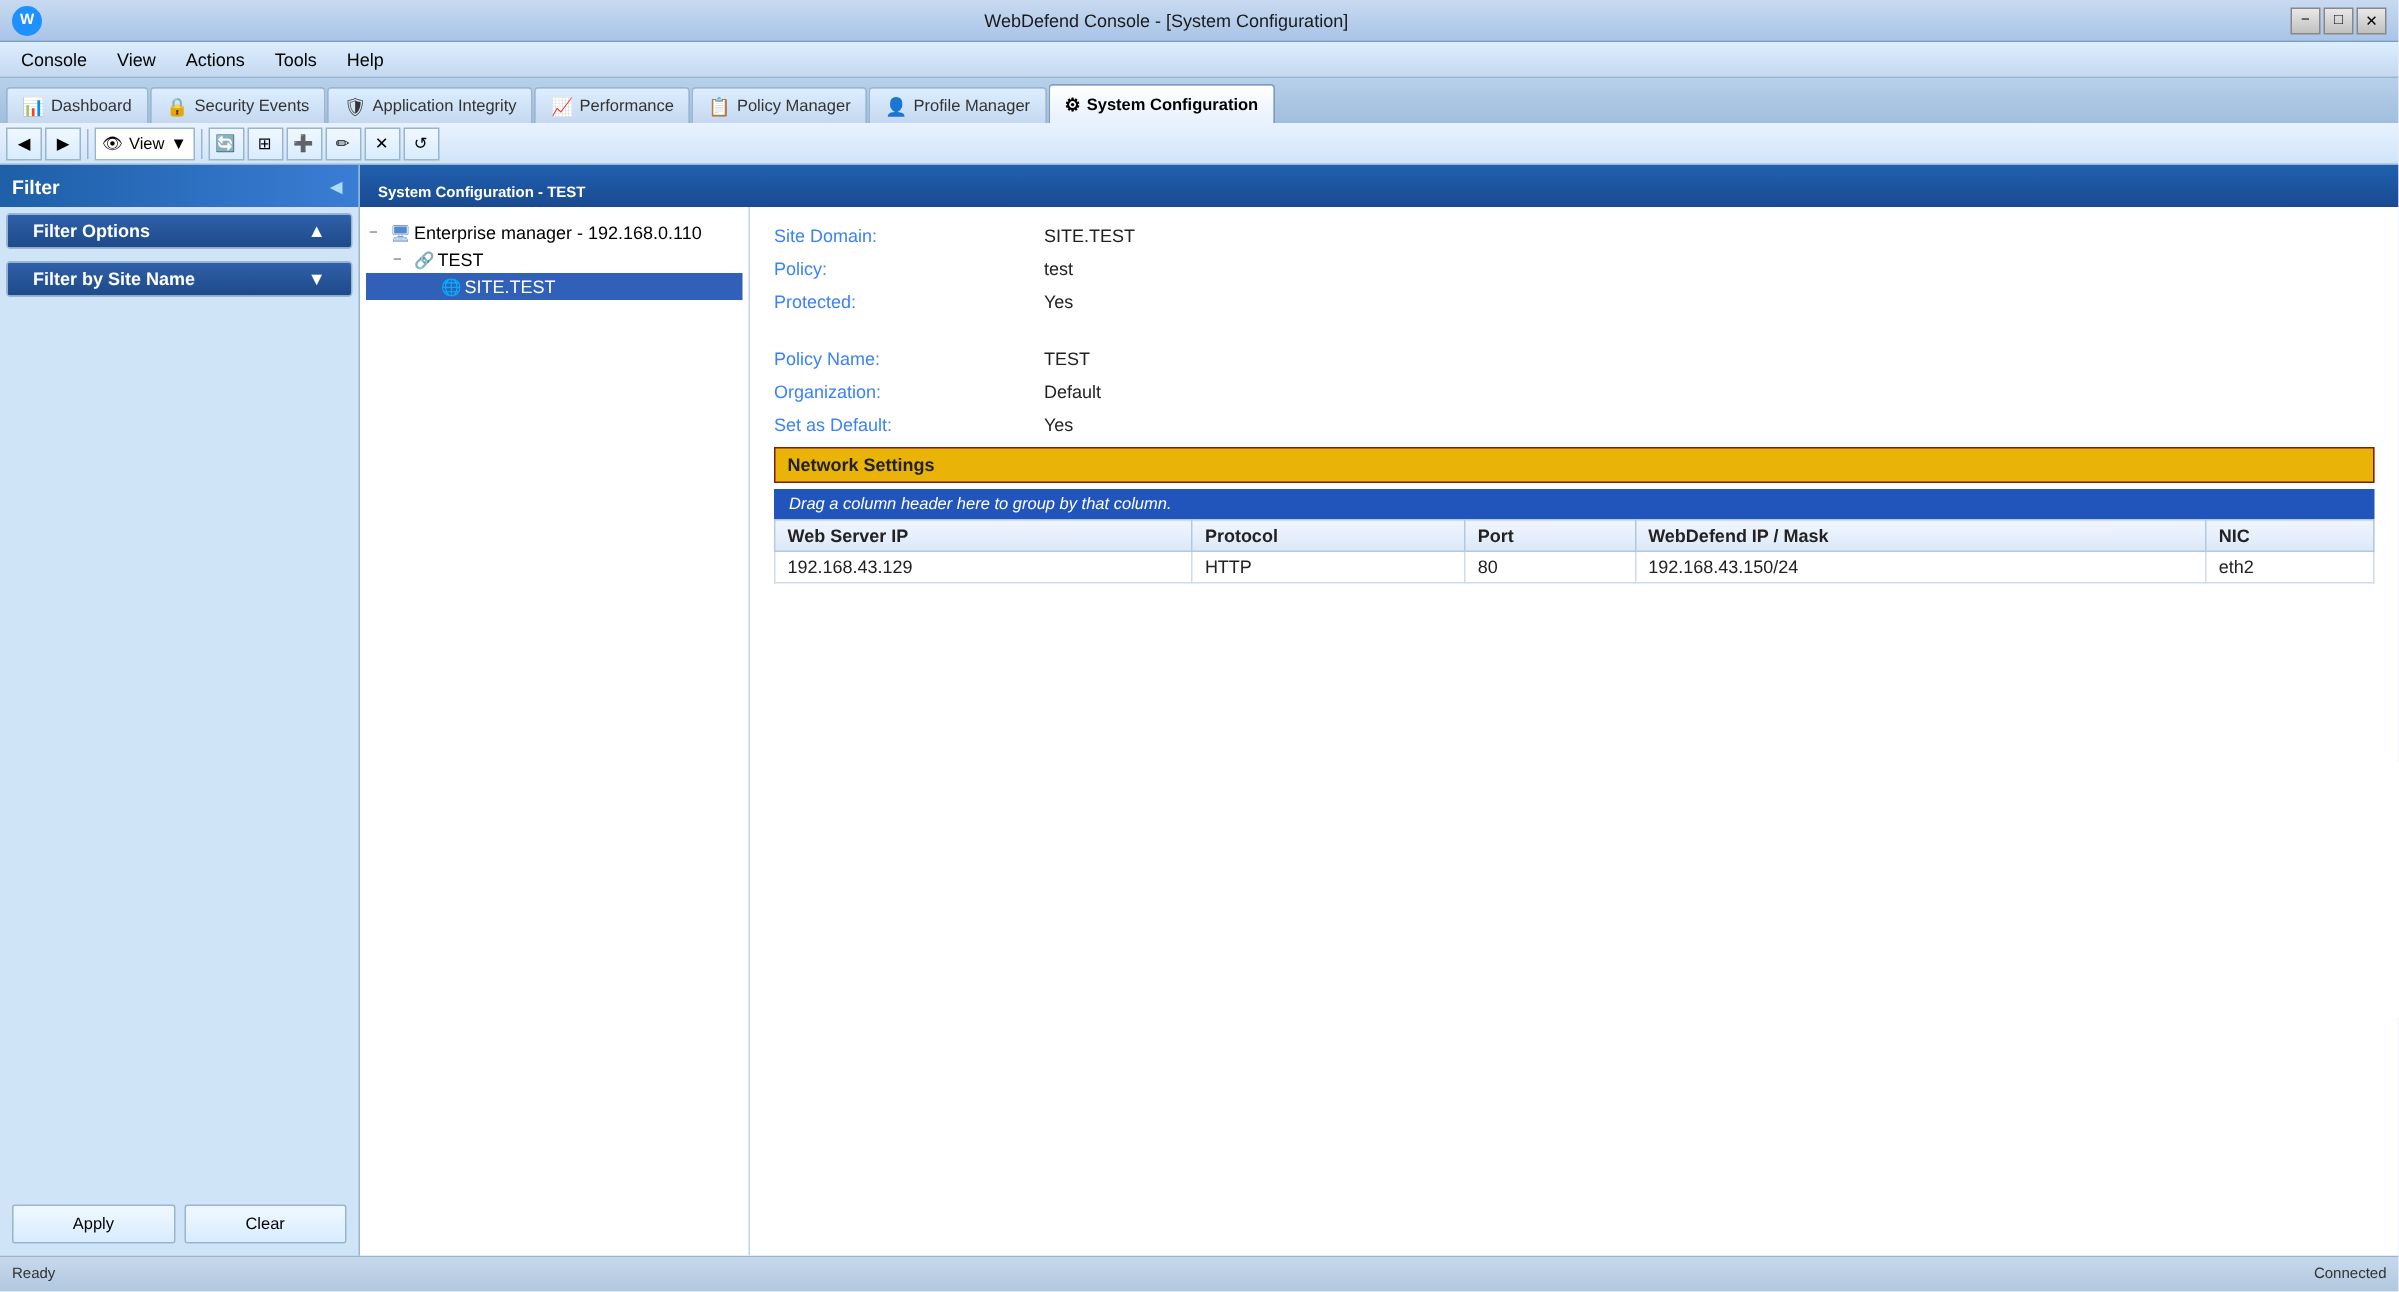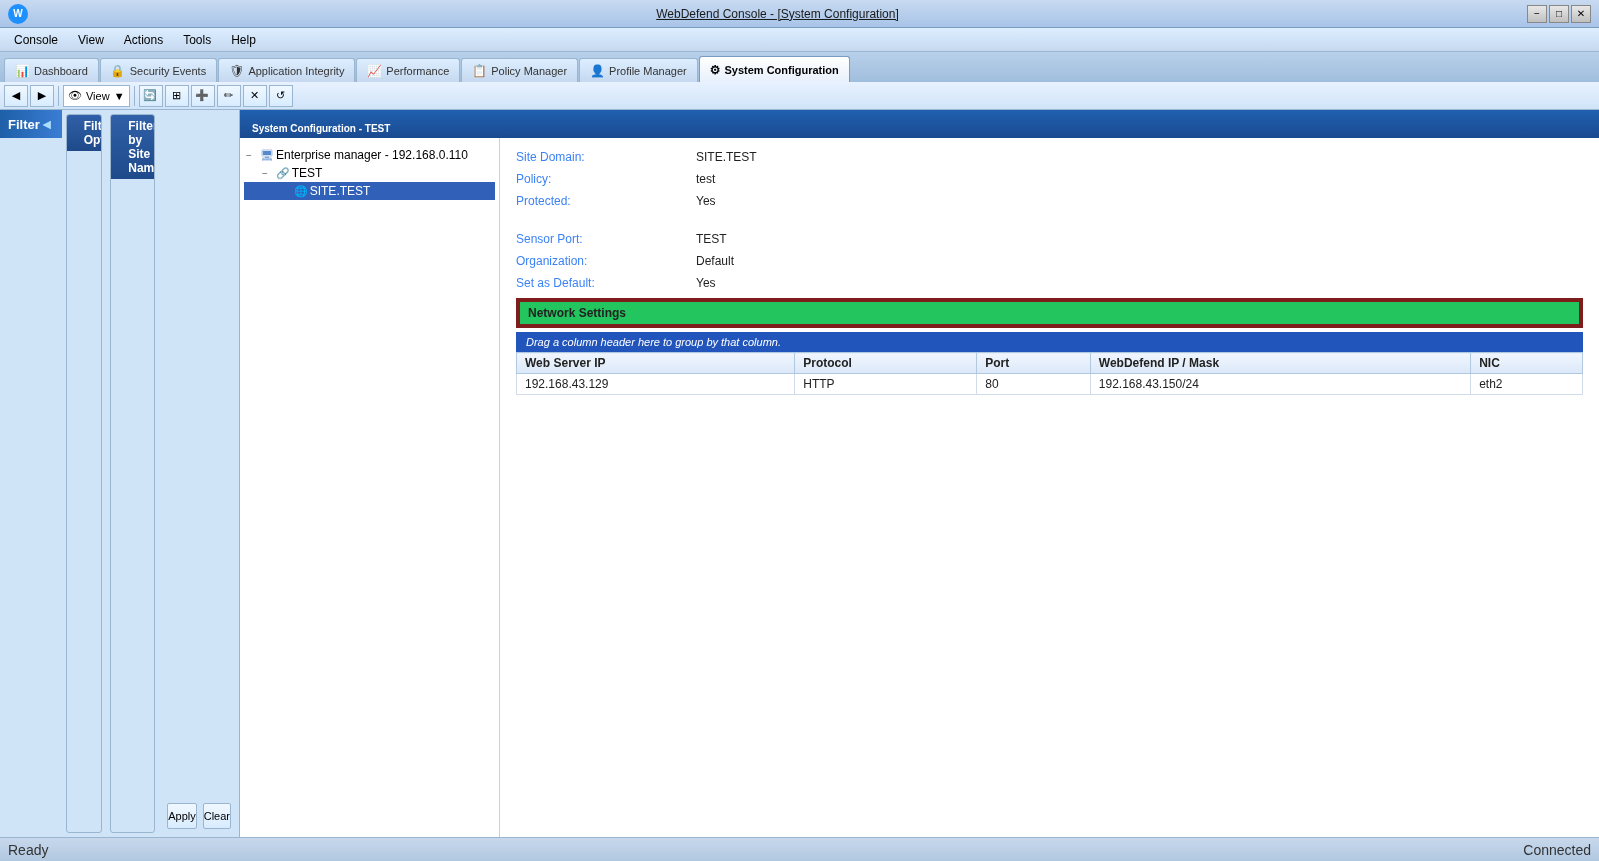--- a/index.html
+++ b/index.html
@@ -8,21 +8,21 @@
     
     .title-bar {
       background: linear-gradient(to bottom, #c8daf0, #a8c4e8);
       height: 28px;
       display: flex;
       align-items: center;
       justify-content: space-between;
       padding: 0 8px;
       border-bottom: 1px solid #7a9cc0;
     }
-    .title-bar-text { font-size: 12px; color: #1a1a1a; flex: 1; text-align: center; text-decoration: underline; }
+    .title-bar-text { font-size: 12px; color: #1a1a1a; flex: 1; text-align: center; }
     .title-bar-controls { display: flex; gap: 2px; }
     .title-bar-btn { width: 20px; height: 18px; background: linear-gradient(to bottom, #e8e8e8, #c0c0c0); border: 1px solid #888; font-size: 10px; cursor: pointer; display: flex; align-items: center; justify-content: center; }
     .app-icon { width: 20px; height: 20px; background: #1e90ff; border-radius: 50%; display: flex; align-items: center; justify-content: center; color: white; font-size: 10px; font-weight: bold; }
 
     
     .menu-bar {
       background: linear-gradient(to bottom, #ddeeff, #c5d8ef);
       height: 24px;
       display: flex;
       align-items: center;
@@ -97,21 +97,21 @@
       display: flex;
       height: calc(861px - 28px - 24px - 30px - 28px - 24px);
     }
 
     
     .sidebar {
       width: 240px;
       background: #d0e4f8;
       border-right: 1px solid #9ab5d0;
       display: flex;
-      flex-direction: row;
+      flex-direction: column;
     }
     .sidebar-header {
       background: linear-gradient(to right, #1e5fa8, #3a7dd4);
       color: white;
       padding: 4px 8px;
       font-weight: bold;
       font-size: 13px;
       display: flex;
       align-items: center;
       justify-content: space-between;
@@ -205,22 +205,22 @@
     
     .network-section {
       margin-top: 8px;
     }
     .network-header {
       font-weight: bold;
       font-size: 12px;
       color: #222;
       margin-bottom: 4px;
       padding: 4px 8px;
-      background: #22c55e;
-      border: 4px solid #7f1d1d;
+      background: #eab308;
+      border: 1px solid #7f1d1d;
     }
     .drag-hint {
       background: #2255bb;
       color: white;
       padding: 4px 10px;
       font-size: 11px;
       font-style: italic;
     }
     .network-table {
       width: 100%;
@@ -244,21 +244,21 @@
 
     
     .status-bar {
       background: linear-gradient(to bottom, #c8d8ec, #b0c8e0);
       height: 24px;
       display: flex;
       align-items: center;
       justify-content: space-between;
       padding: 0 8px;
       border-top: 1px solid #9ab5d0;
-      font-size: 14px;
+      font-size: 10px;
       color: #333;
       gap: 44px;
     }
 
     
     .sidebar-buttons {
       display: flex;
       gap: 6px;
       padding: 8px;
       margin-top: auto;
@@ -409,21 +409,21 @@
         </div>
 
         <div class="detail-row">
           <span class="detail-label">Protected:</span>
           <span class="detail-value">Yes</span>
         </div>
 
         <div class="detail-spacer"></div>
 
         <div class="detail-row">
-          <span class="detail-label">Sensor Port:</span>
+          <span class="detail-label">Policy Name:</span>
           <span class="detail-value">TEST</span>
         </div>
 
         <div class="detail-row">
           <span class="detail-label">Organization:</span>
           <span class="detail-value">Default</span>
         </div>
 
 
         <div class="detail-row">

